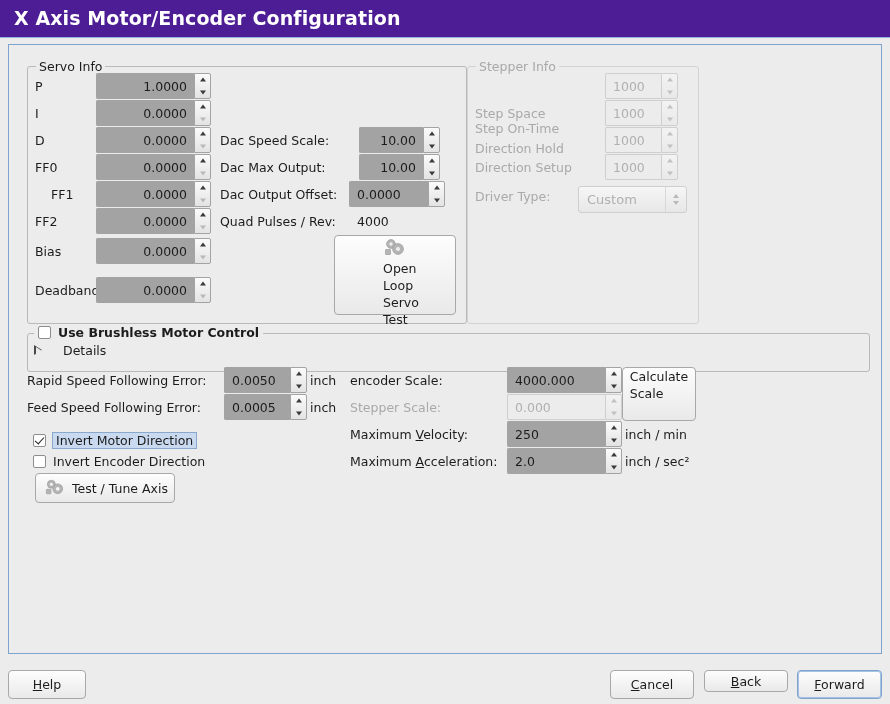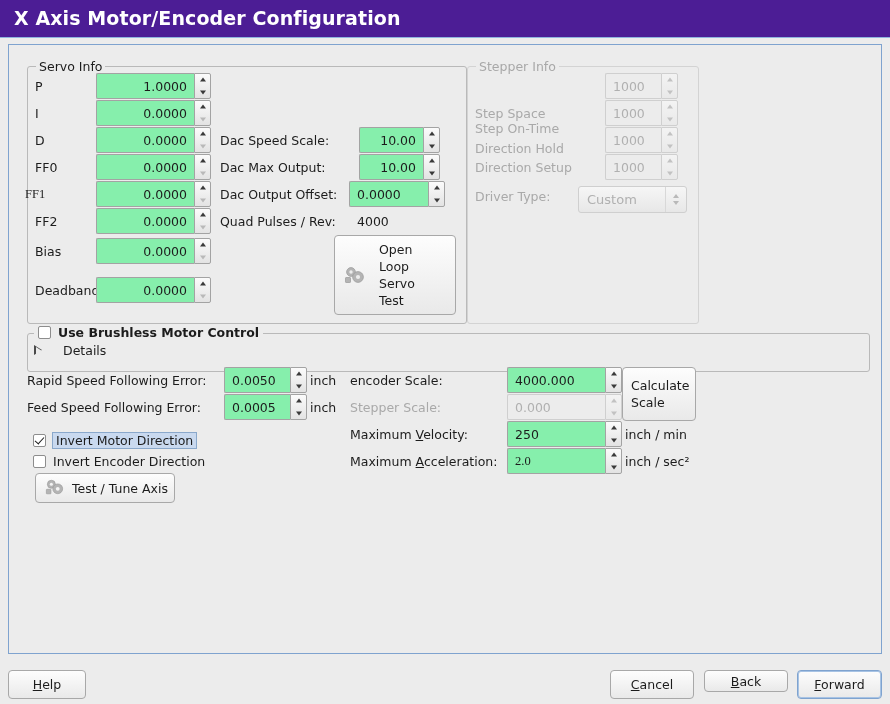--- a/index.html
+++ b/index.html
@@ -52,21 +52,21 @@
 
   
   .lbl{position:absolute;white-space:nowrap;font-size:12.5px;color:#1c1c1c;}
   .lbl.dim{color:#a9a9a9;}
   .u{text-decoration:underline;}
 
   
   .spin{position:absolute;display:flex;height:26px;box-sizing:border-box;}
   .spin .entry{
     flex:1 1 auto;
-    background:#86efac;
+    background:#a3a3a3;
     border:1px solid #a3a3a3;
     border-right:none;
     box-sizing:border-box;
     display:flex;align-items:center;
     padding:0 7px;
     font-size:12.5px;color:#1c1c1c;
     overflow:hidden;
     border-radius:2px 0 0 2px;
   }
   .spin .entry.right{justify-content:flex-end;}
@@ -138,20 +138,21 @@
     font-size:12.5px;color:#1c1c1c;
     cursor:default;
   }
   .btn.focus{
     border-color:#7fa3cf;
     box-shadow:0 0 0 1px #a7c3e4 inset;
   }
   .btn.multiline{
     align-items:center;justify-content:flex-start;
     padding:0 8px;
+    flex-direction:column;
   }
   .btn .lines{display:flex;flex-direction:column;line-height:17px;}
 
   
   .check{position:absolute;display:flex;align-items:center;}
   .check .box{
     width:13px;height:13px;flex:0 0 13px;
     border:1px solid #8d8d8d;border-radius:2px;
     background:#ffffff;position:relative;box-sizing:border-box;
   }
@@ -210,21 +211,21 @@
   <div class="content">
 
     <div class="groupframe" style="left:18px;top:21px;width:440px;height:258px;">
       <div class="legend">Servo Info</div>
     </div>
 
     <div class="lbl" style="left:26px;top:34px;">P</div>
     <div class="lbl" style="left:26px;top:61px;">I</div>
     <div class="lbl" style="left:26px;top:88px;">D</div>
     <div class="lbl" style="left:26px;top:115px;">FF0</div>
-    <div class="lbl" style="left:16px;top:142px;font-family:Liberation Serif, serif;">FF1</div>
+    <div class="lbl" style="left:42px;top:142px;">FF1</div>
     <div class="lbl" style="left:26px;top:169px;">FF2</div>
     <div class="lbl" style="left:26px;top:199px;">Bias</div>
     <div class="lbl" style="left:26px;top:238px;">Deadband</div>
 
     <div class="spin" style="left:87px;top:28px;width:115px;">
       <div class="entry right">1.0000</div>
       <div class="btns">
           <div class="up"></div>
           <div class="dn"></div>
         </div>
@@ -455,21 +456,21 @@
     <div class="spin" style="left:498px;top:376px;width:115px;">
       <div class="entry left">250</div>
       <div class="btns">
           <div class="up"></div>
           <div class="dn"></div>
         </div>
     </div>
     <div class="lbl" style="left:616px;top:382px;">inch / min</div>
 
     <div class="lbl" style="left:341px;top:409px;"><span>Maximum </span><span class="u">A</span><span>cceleration:</span></div>
-    <div class="spin" style="left:498px;top:403px;width:115px;font-family:Liberation Serif, serif;">
+    <div class="spin" style="left:498px;top:403px;width:115px;">
       <div class="entry left">2.0</div>
       <div class="btns">
           <div class="up"></div>
           <div class="dn"></div>
         </div>
     </div>
     <div class="lbl" style="left:616px;top:409px;">inch / sec²</div>
 
   </div>
 

